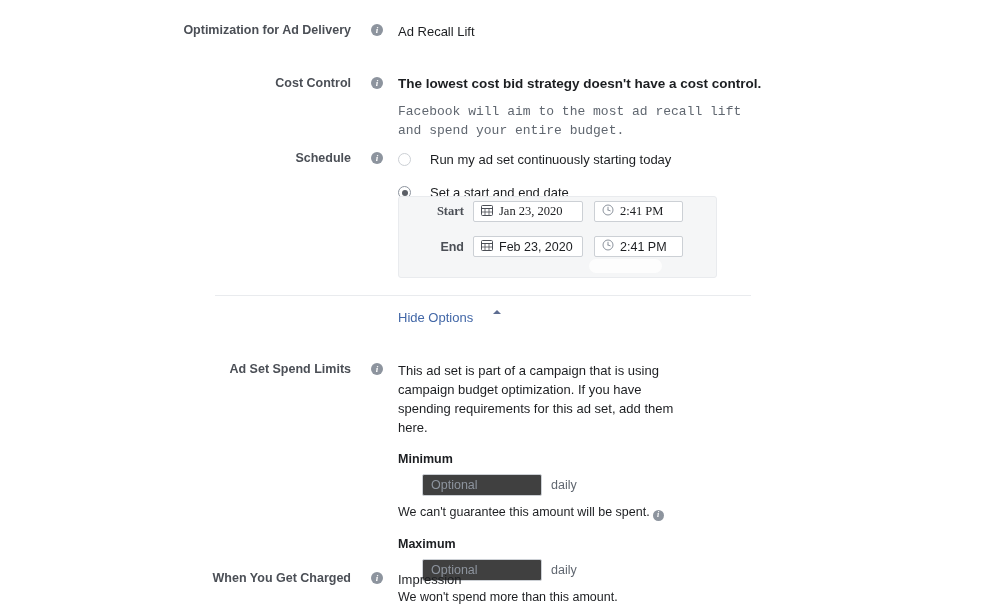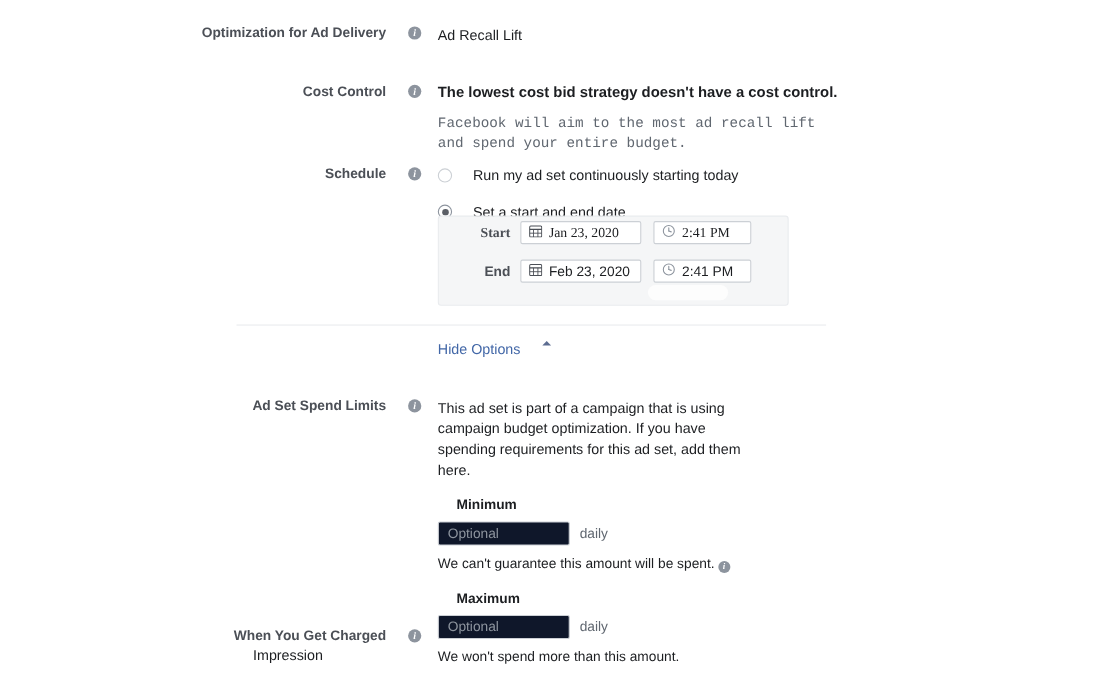--- a/index.html
+++ b/index.html
@@ -201,37 +201,38 @@
     border-left: 4px solid transparent;
     border-right: 4px solid transparent;
     border-bottom: 4px solid #5d6d91;
   }
 
   
   .sublabel {
     font-size: 12.5px;
     font-weight: bold;
     color: #1c1e21;
-    margin: 13px 0 5px 17px;
+    margin: 13px 0 5px 0;
   }
   .amount-row {
     display: flex;
     align-items: center;
     gap: 9px;
   }
   .amount-input {
     width: 120px; height: 22px;
     border: 1px solid #ccd0d5;
     border-radius: 2px;
-    background: #0f172a;
+    background: #404040;
     font-size: 12.5px;
     color: #8d949e;
     padding: 0 8px;
     line-height: 20px;
     font-family: "Liberation Sans", sans-serif;
+    margin-left: 24px;
   }
   .amount-input::placeholder { color: #8d949e; opacity: 1; }
   .unit { font-size: 12.5px; color: #606770; }
   .hint {
     font-size: 12.5px;
     color: #1c1e21;
     margin-top: 7px;
   }
 </style>
 </head>
@@ -363,21 +364,21 @@
         <input class="amount-input" type="text" placeholder="Optional" style="">
         <span class="unit">daily</span>
       </div>
       <div class="hint">
         <span>We won't spend more than this amount.</span>
       </div>
 
     </div>
   </div>
 
-  <div class="row" style="left:215px; top:570px;flex-direction:column;">
+  <div class="row" style="left:215px; top:570px;">
     <div class="label-col">
       <span>When You Get Charged</span>
       <span class="info-icon">i</span>
     </div>
     <div class="field-col">
       <span class="plain">Impression</span>
     </div>
   </div>
 
 </div>

